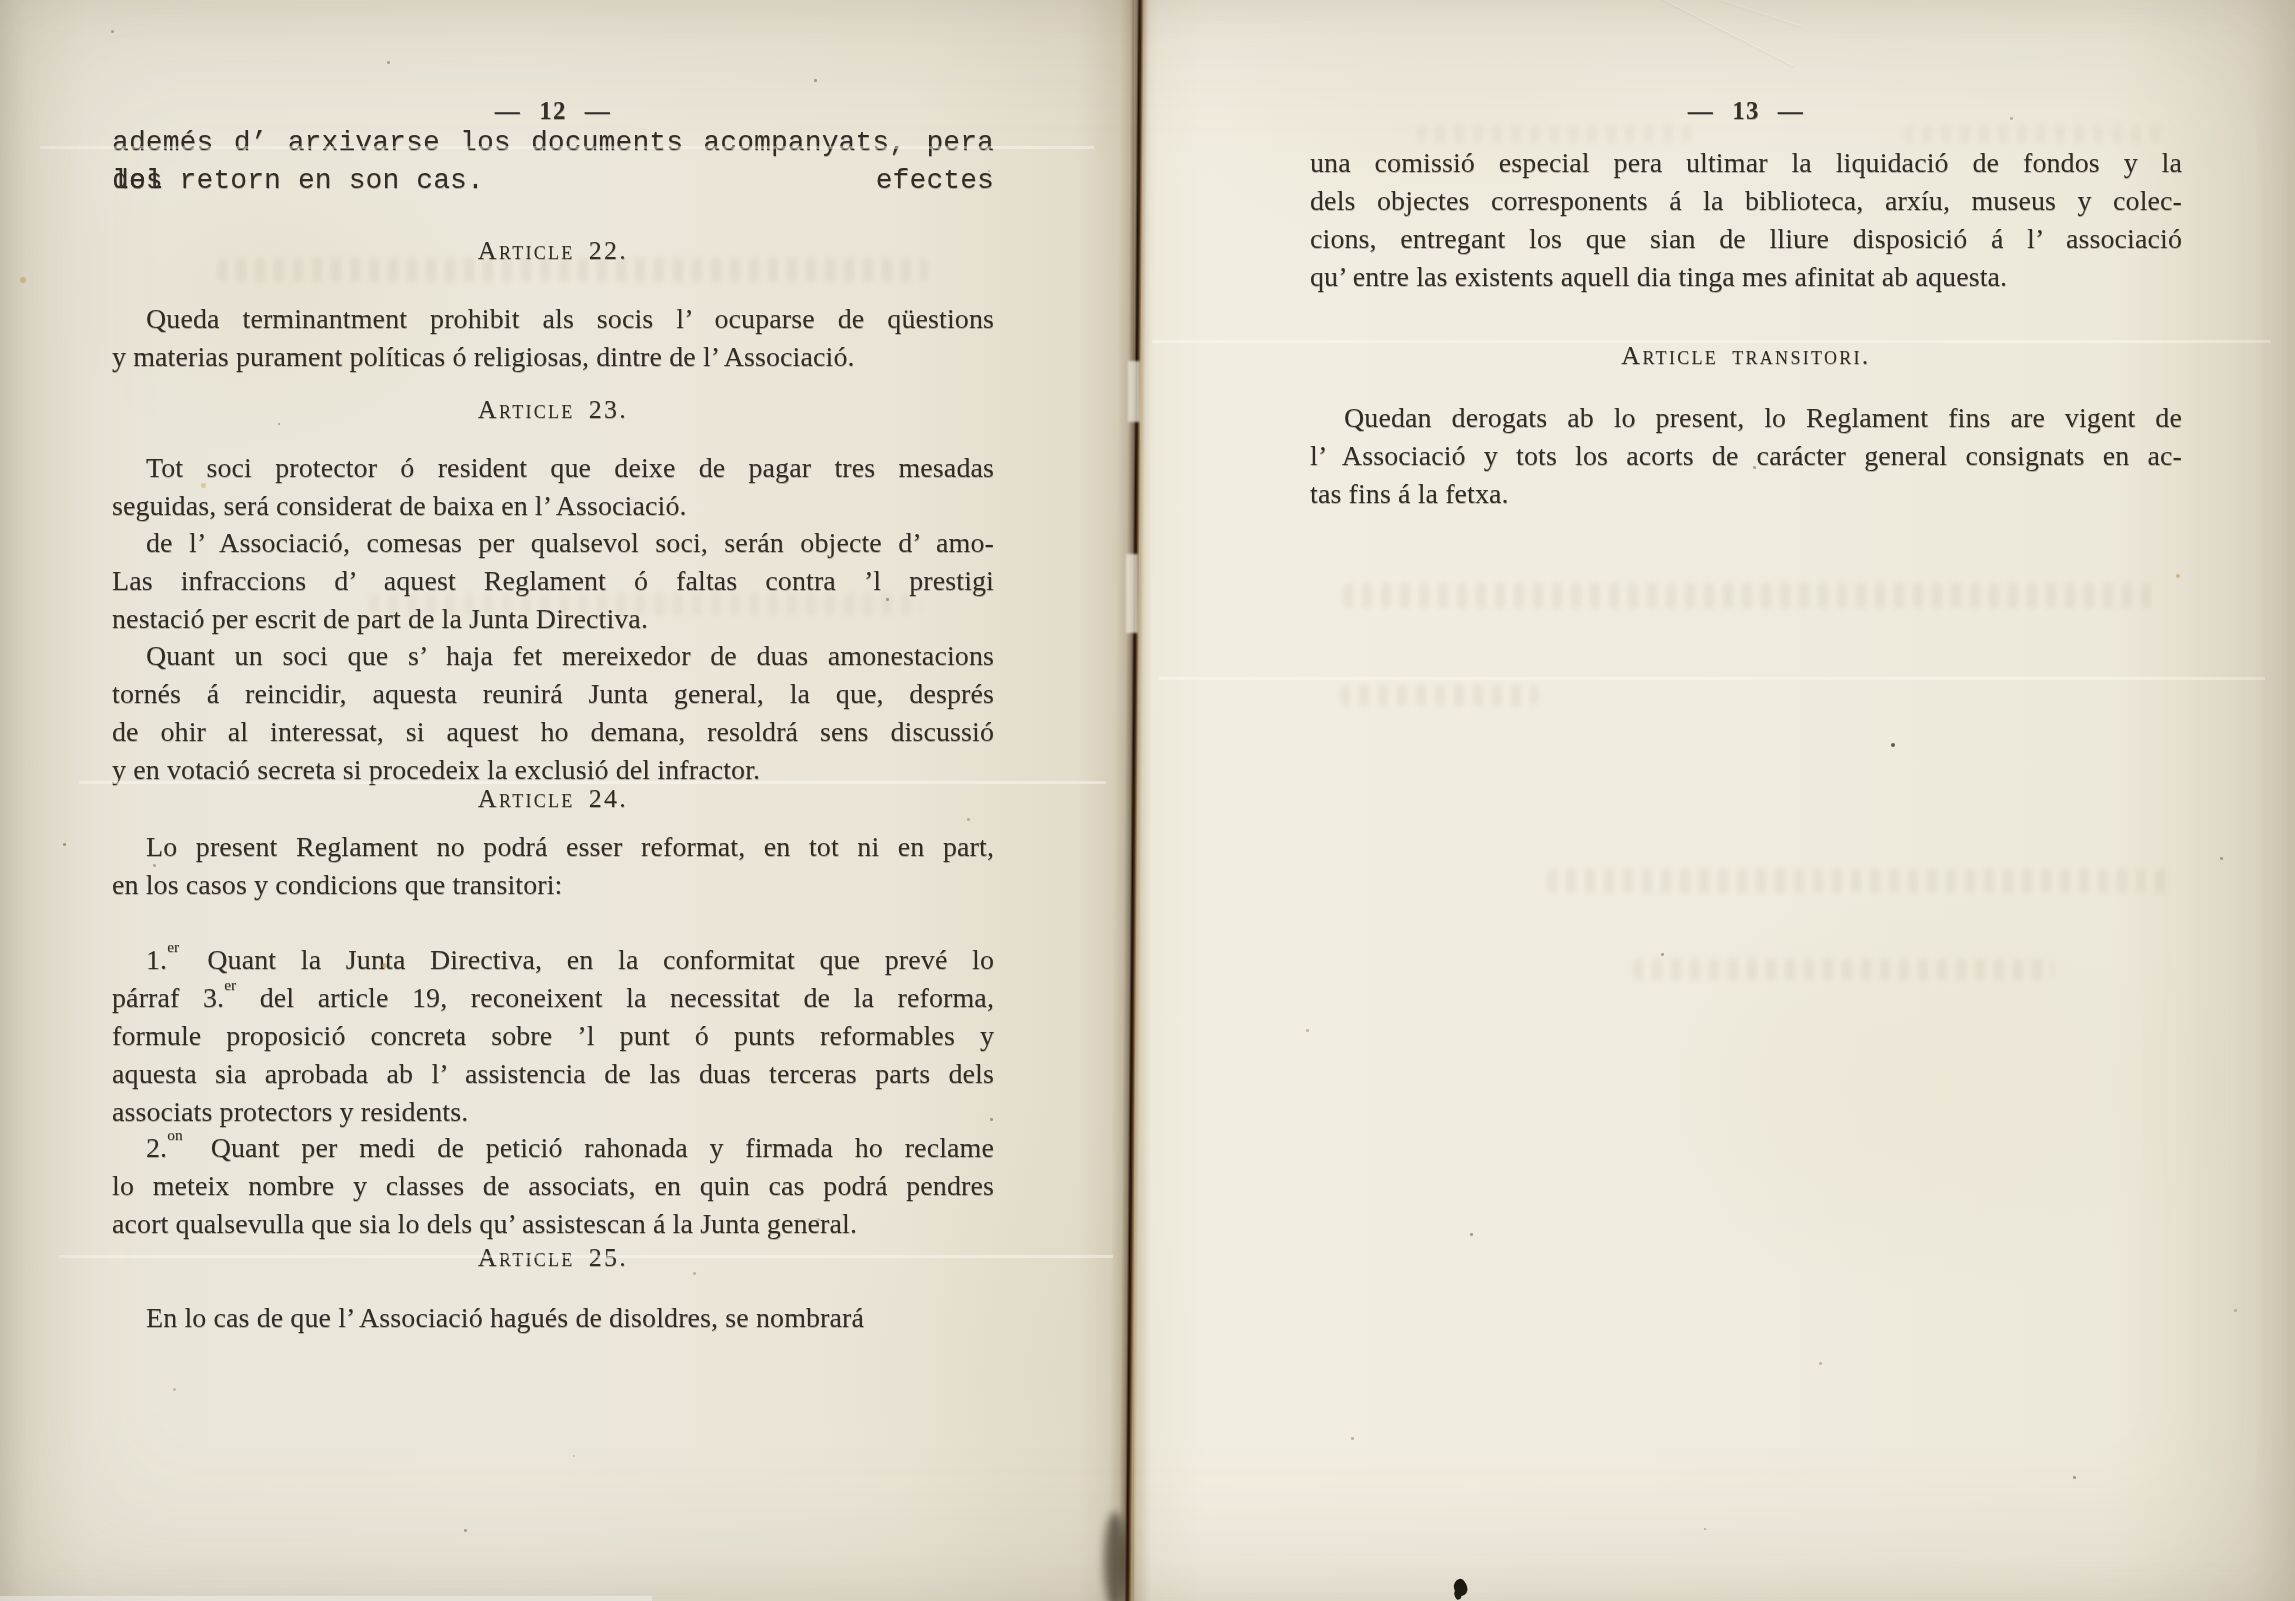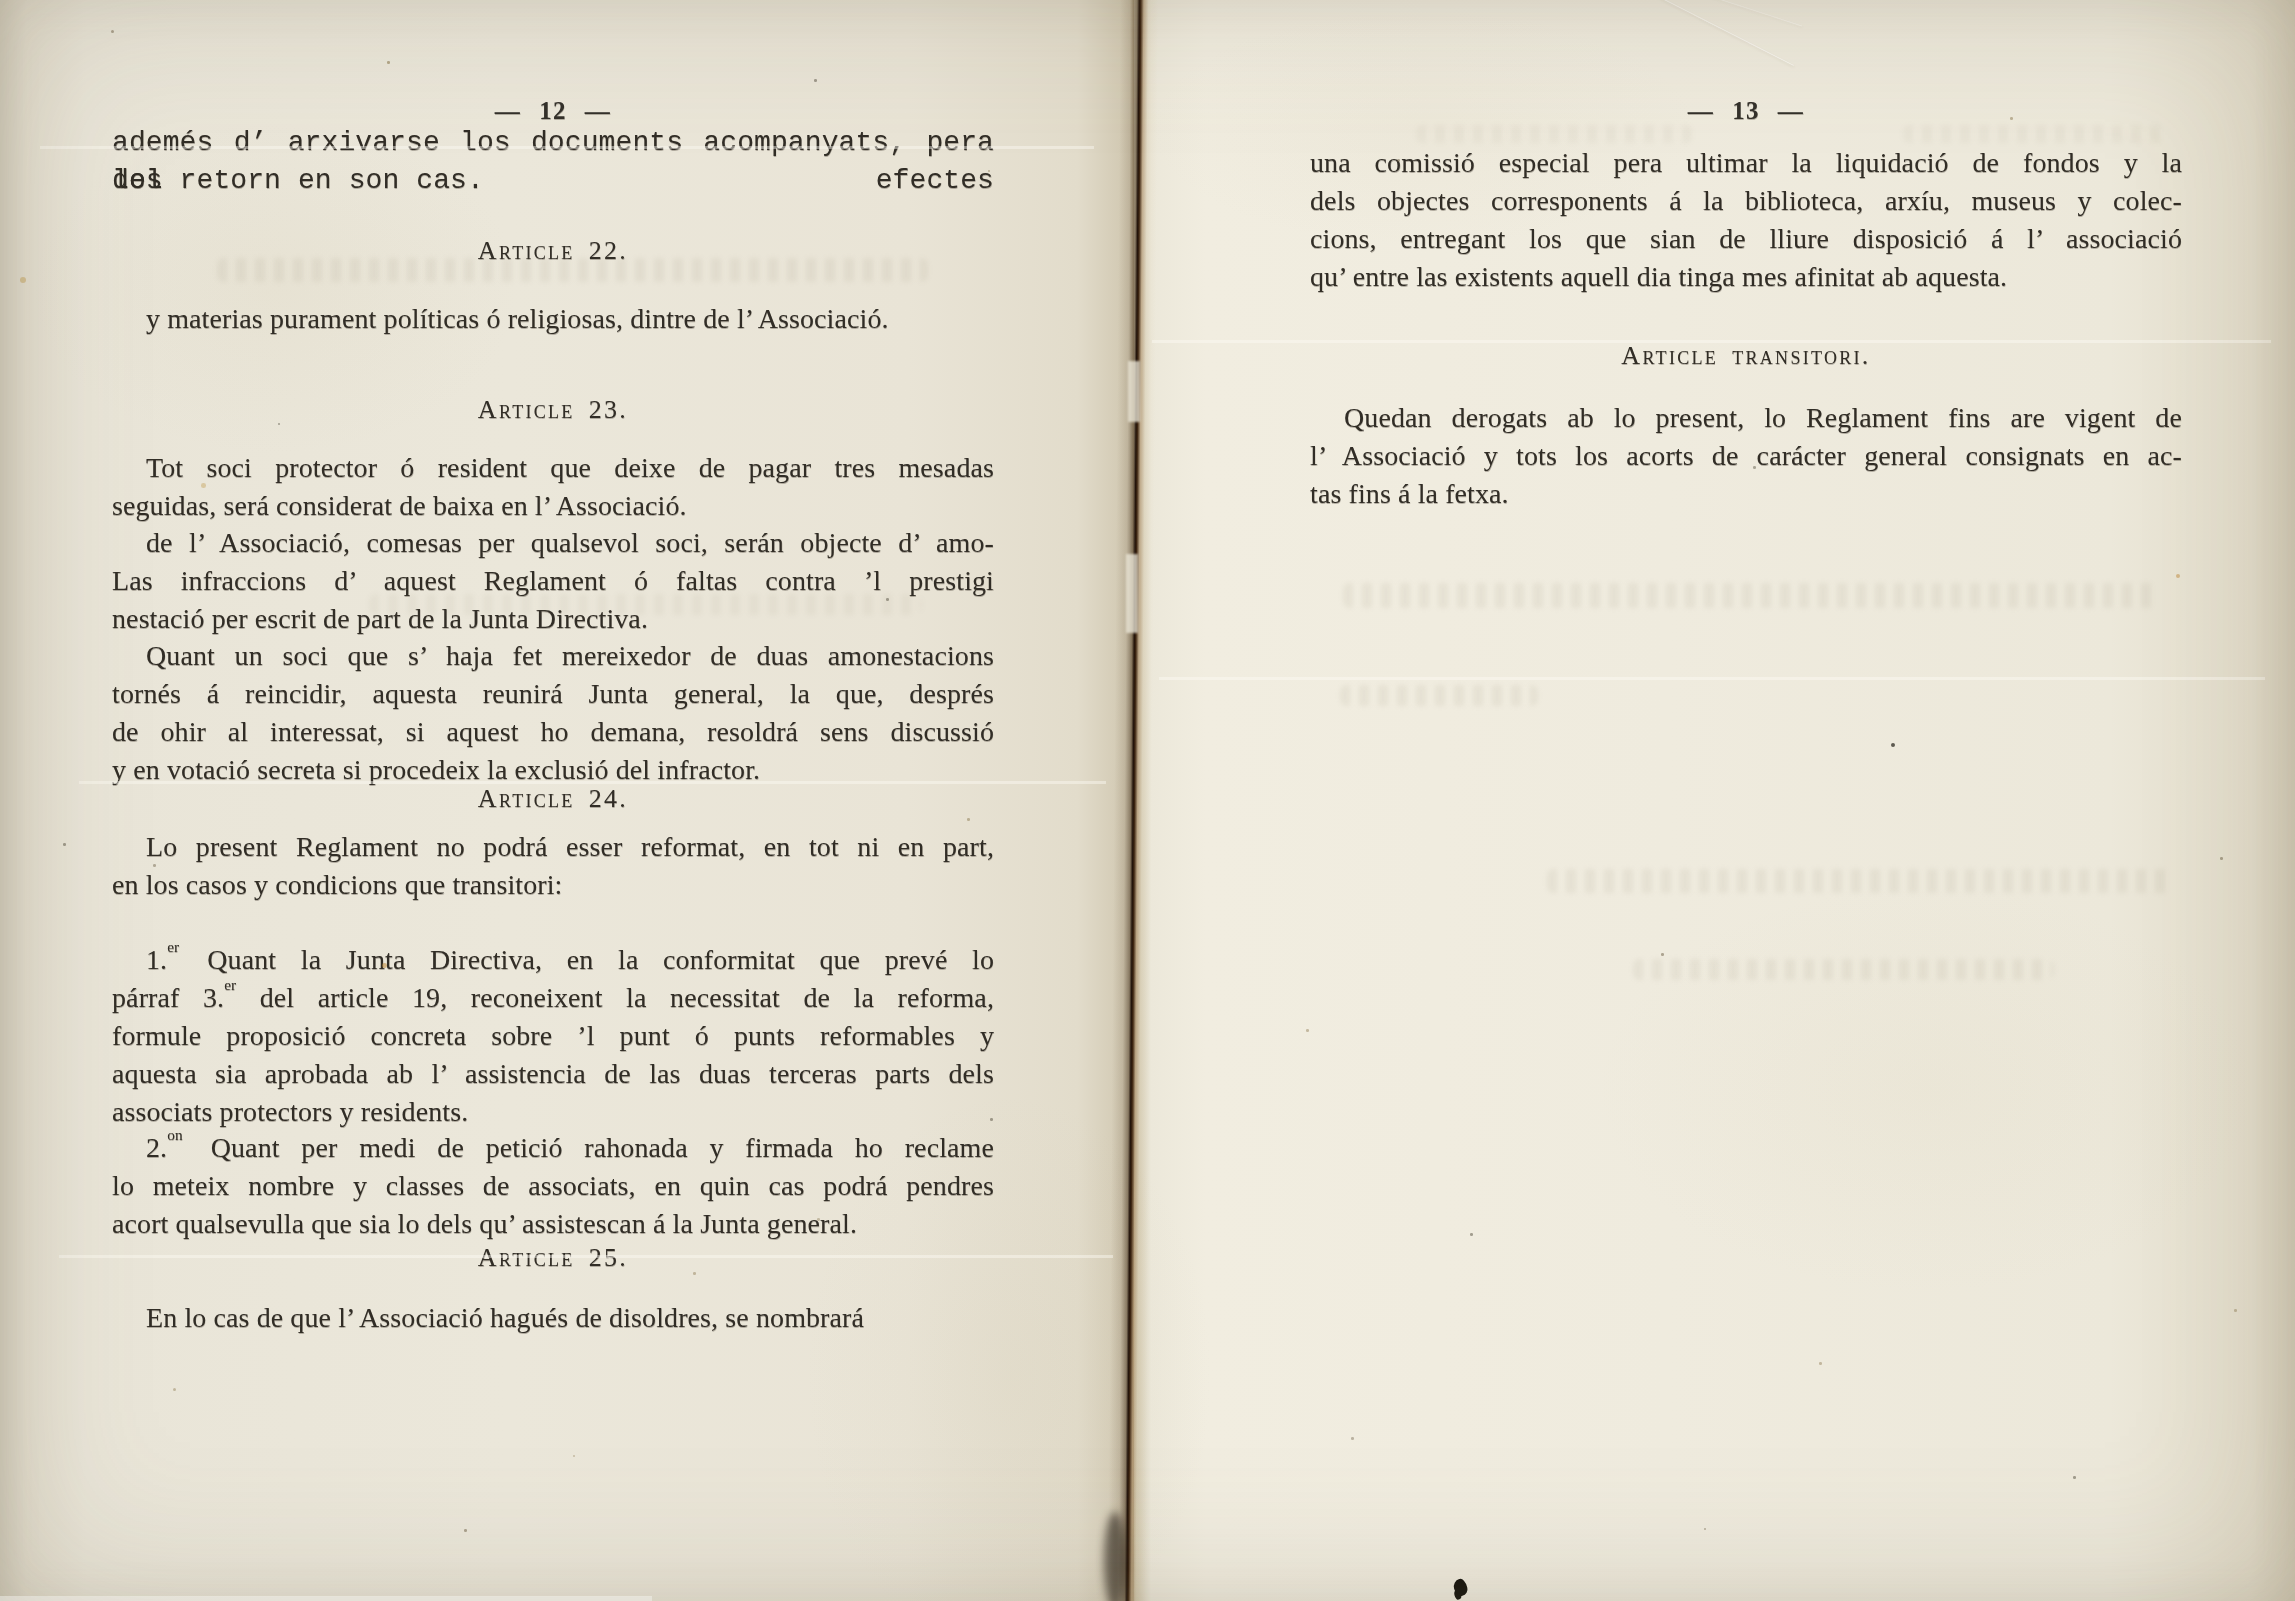--- a/index.html
+++ b/index.html
@@ -90,20 +90,21 @@
   <div class="gutter-blob" style="left:1104px;top:1512px;width:22.4px;height:99px;"></div>
 
   <div class="page-text" id="text-12">
     <div class="page-header">— 12 —</div>
   <div class="block para" style="top: 124px; font-family: Liberation Mono, monospace;">
         <div class="line j"><span>ademés d’ arxivarse los documents acompanyats, pera los efectes</span></div>
         <div class="line"><span>del retorn en son cas.</span></div>
       </div>
       <div class="block heading" style="top: 232px;">Article 22.</div>
       <div class="block para indent" style="top: 300px;">
+        <div class="line j"><span>Queda terminantment prohibit als socis l’ ocuparse de qüestions</span></div>
         <div class="line"><span>y materias purament políticas ó religiosas, dintre de l’ Associació.</span></div>
       </div>
       <div class="block heading" style="top: 391px;">Article 23.</div>
       <div class="block para indent" style="top: 449px;">
         <div class="line j"><span>Tot soci protector ó resident que deixe de pagar tres mesadas</span></div>
         <div class="line"><span>seguidas, será considerat de baixa en l’ Associació.</span></div>
       </div>
       <div class="block para indent" style="top: 524px;">
         <div class="line j"><span>de l’ Associació, comesas per qualsevol soci, serán objecte d’ amo-</span></div>
         <div class="line j"><span>Las infraccions d’ aquest Reglament ó faltas contra ’l prestigi</span></div>

